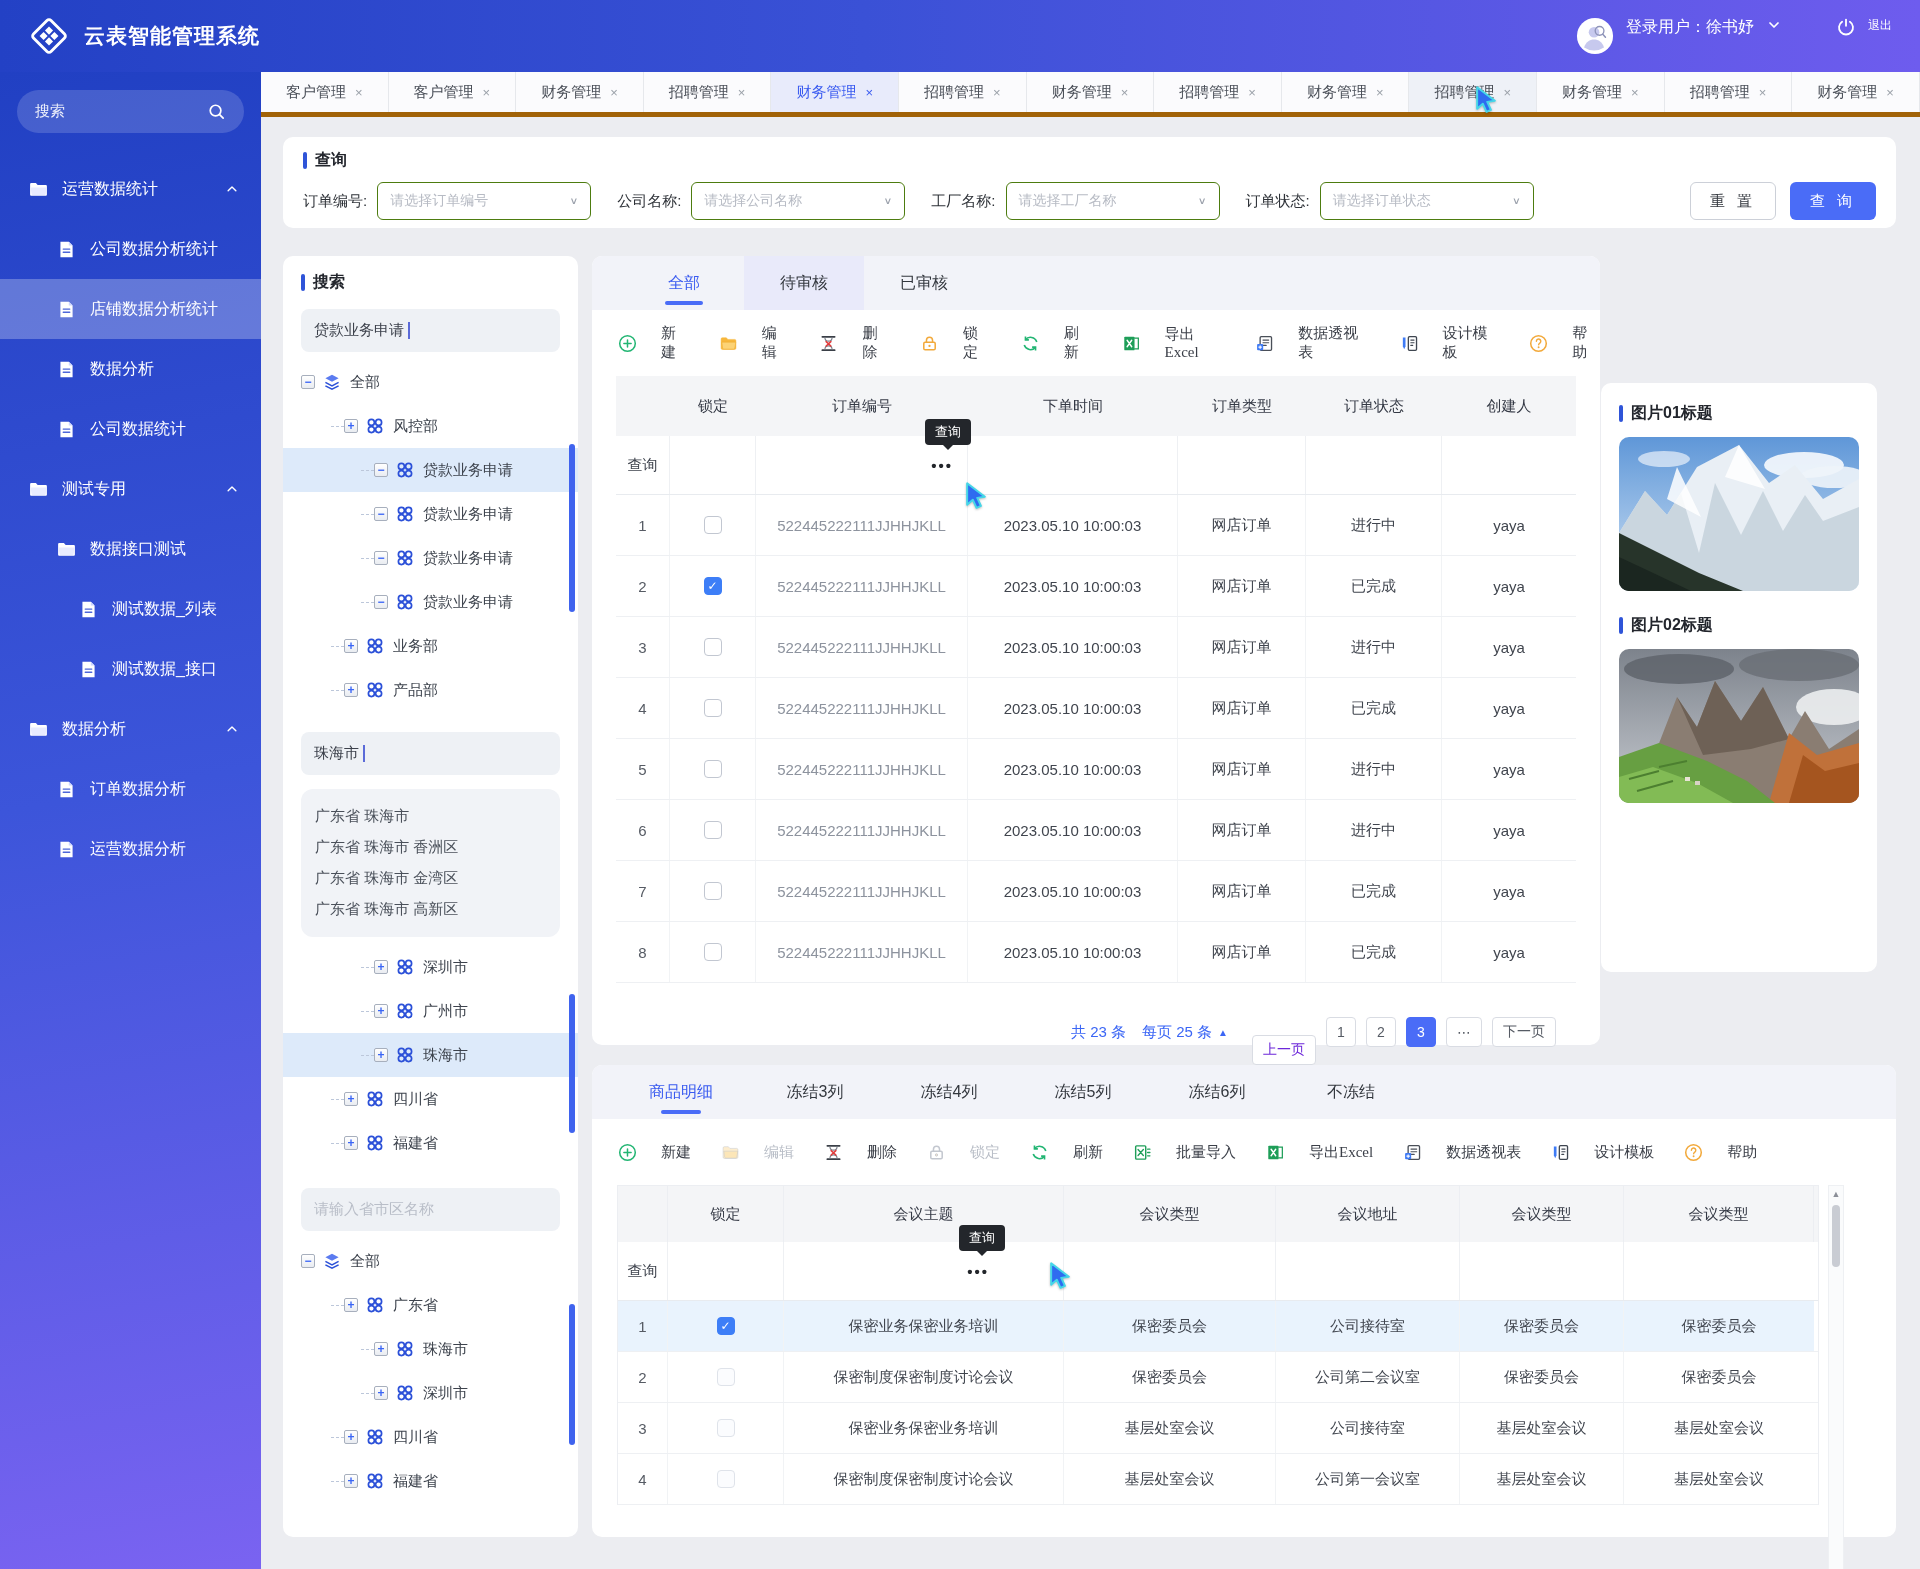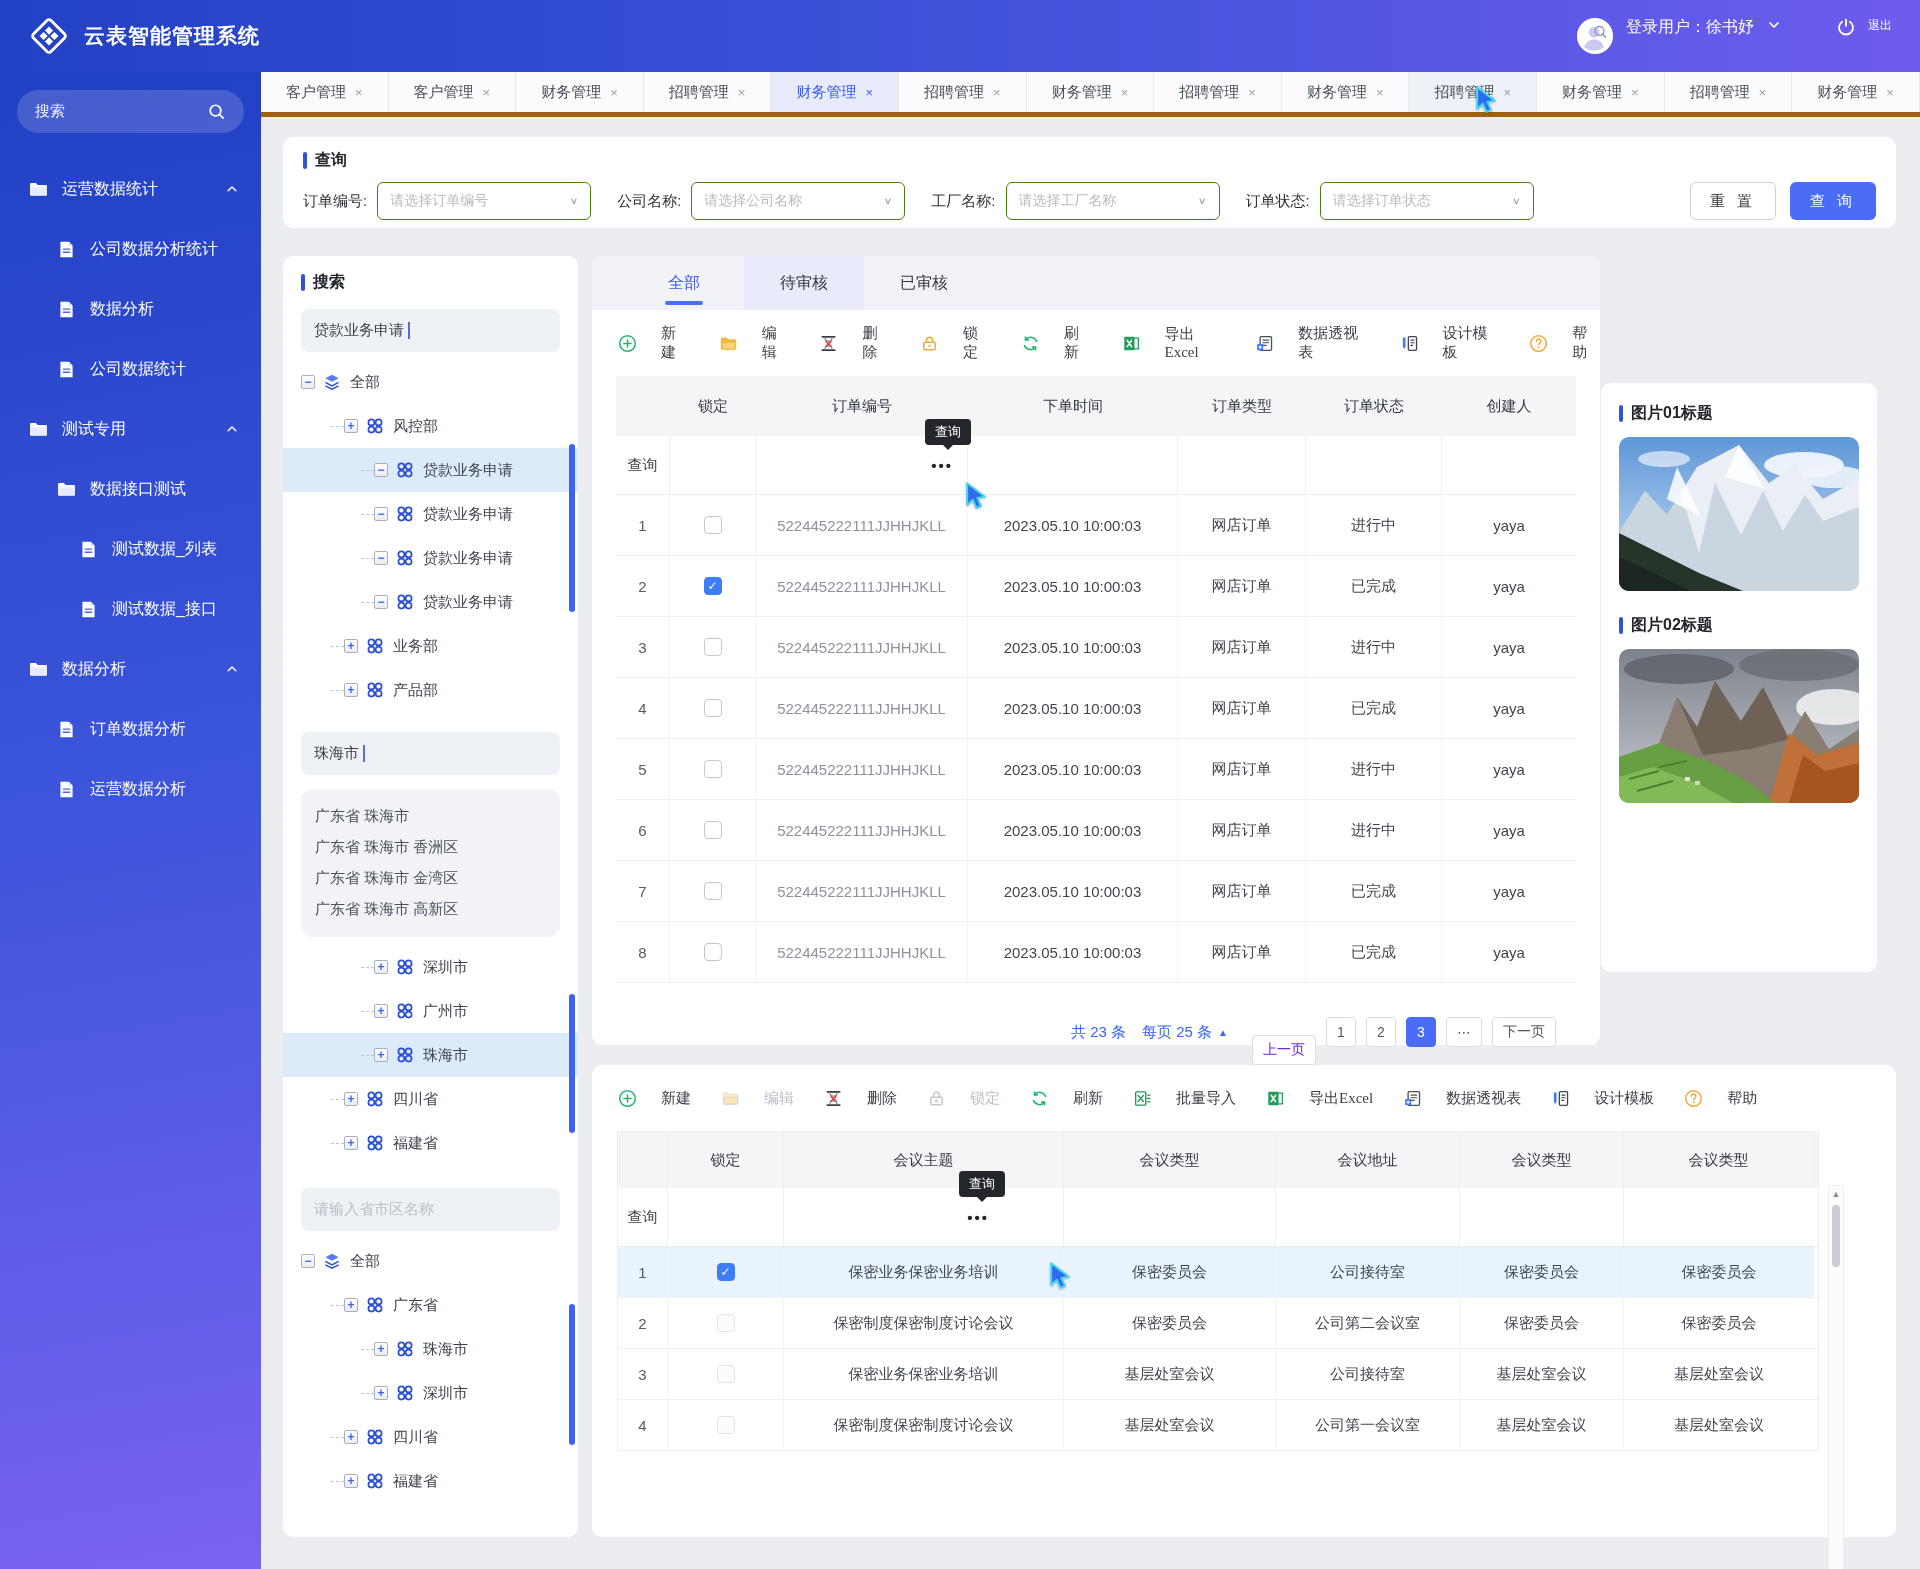--- a/index.html
+++ b/index.html
@@ -298,20 +298,30 @@
         <div class="snav-item lv1">
           <span>
             <svg viewBox="0 0 20 20">
               <path d="M4.2 2.6h8l3.6 3.6v11.2H4.2z" fill="#fff"></path>
               <path d="M12.2 2.6v3.6h3.6z" fill="#cdd6ff"></path>
               <path d="M6.9 9.6h6.2M6.9 12.6h6.2" stroke="#4d66d9" stroke-width="1.3" stroke-linecap="round"></path>
             </svg>
           </span>
           <span>公司数据分析统计</span>
         </div>
+        <div class="snav-item lv1 selected">
+          <span>
+            <svg viewBox="0 0 20 20">
+              <path d="M4.2 2.6h8l3.6 3.6v11.2H4.2z" fill="#fff"></path>
+              <path d="M12.2 2.6v3.6h3.6z" fill="#cdd6ff"></path>
+              <path d="M6.9 9.6h6.2M6.9 12.6h6.2" stroke="#4d66d9" stroke-width="1.3" stroke-linecap="round"></path>
+            </svg>
+          </span>
+          <span>店铺数据分析统计</span>
+        </div>
         <div class="snav-item lv1">
           <span>
             <svg viewBox="0 0 20 20">
               <path d="M4.2 2.6h8l3.6 3.6v11.2H4.2z" fill="#fff"></path>
               <path d="M12.2 2.6v3.6h3.6z" fill="#cdd6ff"></path>
               <path d="M6.9 9.6h6.2M6.9 12.6h6.2" stroke="#4d66d9" stroke-width="1.3" stroke-linecap="round"></path>
             </svg>
           </span>
           <span>数据分析</span>
         </div>
@@ -1005,20 +1015,40 @@
               <path d="M0 154v-26l34-10 44 16 36 20z" fill="#82bb55"></path>
               <path d="M10 130l30-8M18 142l36-10M40 118l28-6" stroke="#4c7f30" stroke-width="2"></path>
               <rect x="66" y="128" width="5" height="4" fill="#e8e3d6"></rect>
               <rect x="76" y="132" width="5" height="4" fill="#d8d2c4"></rect>
             </svg>
           </div>
         </div>
       </aside>
 
     <section class="card meetings-card">
+      <div class="mtabs" id="meetTabs">
+          <div class="mtab active">
+            <span>商品明细</span>
+          </div>
+          <div class="mtab">
+            <span>冻结3列</span>
+          </div>
+          <div class="mtab">
+            <span>冻结4列</span>
+          </div>
+          <div class="mtab">
+            <span>冻结5列</span>
+          </div>
+          <div class="mtab">
+            <span>冻结6列</span>
+          </div>
+          <div class="mtab">
+            <span>不冻结</span>
+          </div>
+        </div>
       <div class="toolbar" id="meetToolbar" style="padding-left:26px">
           <div class="tbi">
             <span>
               <svg viewBox="0 0 20 20">
                 <circle cx="10" cy="10" r="8.2" fill="none" stroke="#22b573" stroke-width="1.6"></circle>
                 <path d="M10 6.2v7.6M6.2 10h7.6" stroke="#22b573" stroke-width="1.6" stroke-linecap="round"></path>
               </svg>
             </span>
             <span>新建</span>
           </div>

